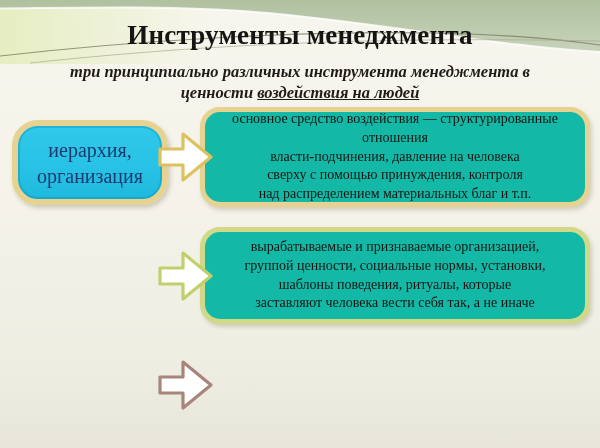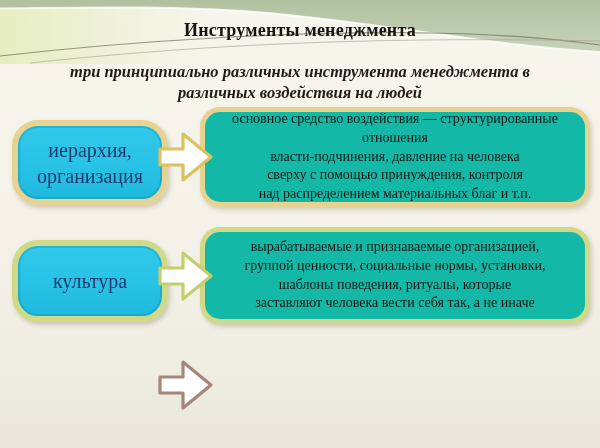--- a/index.html
+++ b/index.html
@@ -13,31 +13,31 @@
 
   
   .header-art {
     position: absolute; top: 0; left: 0; width: 600px; height: 66px;
     pointer-events: none;
   }
 
   .slide-title {
     position: absolute; top: 20px; left: 0; width: 600px;
     text-align: center;
-    font-size: 18px; font-weight: 700; color: #161513;
+    font-size: 27px; font-weight: 700; color: #161513;
     letter-spacing: 0.2px;
   }
 
   .subtitle {
     position: absolute; top: 62px; left: 20px; width: 560px;
     text-align: center;
     font-style: italic; font-weight: 600;
     font-size: 16.5px; line-height: 1.25; color: #201a18;
   }
-  .subtitle .u { }
+  .subtitle .u { text-decoration: underline; }
 
   
   .row { position: absolute; left: 12px; width: 578px; }
   .row-0 { top: 107px; height: 100px; }
   .row-1 { top: 227px; height: 97px; }
   .row-2 { top: 337px; height: 96px; }
 
   .tool-box {
     position: absolute; left: 0; top: 13px; bottom: 2px; width: 156px;
     background: linear-gradient(180deg, #32c9ea 0%, #27c2e6 55%, #1fb9dd 100%);
@@ -89,40 +89,39 @@
   <path d="M0,0 L600,0 L600,52 C500,47 380,22 255,12 C165,5 65,8 0,8.5 Z" fill="url(#sage)"></path>
   <path d="M600,52 C500,47 380,22 255,12 C165,5 65,8 0,8.5" fill="none" stroke="#ffffff" stroke-width="2" opacity="0.8"></path>
   <path d="M0,56 C140,40 300,31 430,33 C495,34 550,38 600,45" fill="none" stroke="#77765e" stroke-width="1.2" opacity="0.75"></path>
   <path d="M30,63 C190,46 360,36 600,41" fill="none" stroke="#a8ab90" stroke-width="1" opacity="0.7"></path>
 </svg>
 
 <div class="slide-title">Инструменты менеджмента</div>
 
 <div class="subtitle">
   <span>три принципиально различных инструмента менеджмента в</span><br>
-  <span>различных </span><span class="u">воздействия на людей</span>
+  <span>ценности </span><span class="u">воздействия на людей</span>
 </div>
 
 <div class="row row-0" style="--accent: #e6d392; --arrow: #dcc25f;">
   <div class="tool-box">иерархия,
 организация</div>
   <div class="arrow">
     <svg viewBox="0 0 56 58">
         <polygon points="2,21 25,21 25,6 53,29 25,52 25,37 2,37" fill="#ffffff" stroke="currentColor" stroke-width="3.2" stroke-linejoin="round"></polygon>
       </svg>
   </div>
   <div class="desc-box">основное средство воздействия — структурированные
 отношения
 власти-подчинения, давление на человека
 сверху с помощью принуждения, контроля
 над распределением материальных благ и т.п.</div>
 </div>
 
 <div class="row row-1" style="--accent: #cfd987; --arrow: #c2cf6d;">
-  <div class="tool-box">культура</div>
   <div class="arrow">
     <svg viewBox="0 0 56 58">
         <polygon points="2,21 25,21 25,6 53,29 25,52 25,37 2,37" fill="#ffffff" stroke="currentColor" stroke-width="3.2" stroke-linejoin="round"></polygon>
       </svg>
   </div>
   <div class="desc-box">вырабатываемые и признаваемые организацией,
 группой ценности, социальные нормы, установки,
 шаблоны поведения, ритуалы, которые
 заставляют человека вести себя так, а не иначе</div>
 </div>

